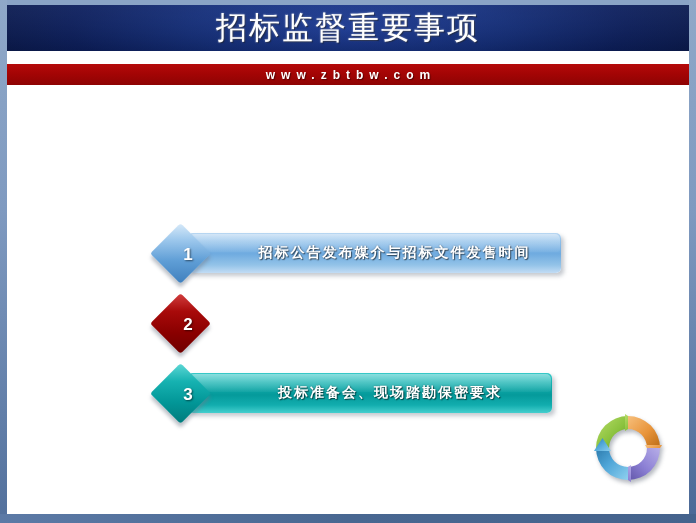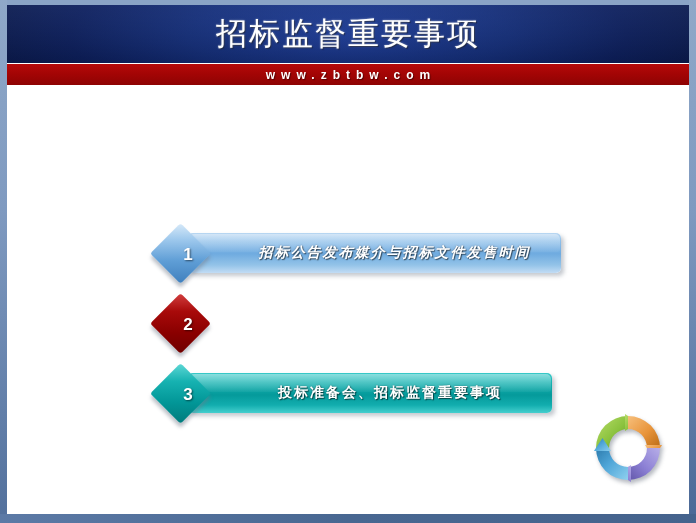--- a/index.html
+++ b/index.html
@@ -16,21 +16,21 @@
     background:linear-gradient(180deg,#8fa8c8 0%,#7f9ac0 40%,#52709c 100%);}
   .frame-right{position:absolute;right:0;top:0;width:7px;height:523px;
     background:linear-gradient(180deg,#8fa8c8 0%,#7f9ac0 40%,#4a6896 100%);}
   .frame-bottom{position:absolute;left:0;bottom:0;width:696px;height:9px;
     background:linear-gradient(90deg,#5c7aa6 0%,#486791 50%,#45638d 100%);}
   .frame-top{position:absolute;left:0;top:0;width:696px;height:5px;
     background:#8aa4c6;}
 
   
   #title-band{
-    position:absolute;left:7px;top:5px;width:682px;height:58px;
+    position:absolute;left:7px;top:5px;width:682px;height:46px;
     background:
       linear-gradient(180deg, rgba(255,255,255,0.05) 0%, rgba(0,0,0,0.16) 100%),
       radial-gradient(ellipse 62% 190% at 50% 52%, #1f3f9e 0%, #15307e 38%, #0d2060 66%, #0a1846 100%);
     display:flex;align-items:center;justify-content:center;
   }
   #title-text{
     color:#ffffff;font-size:31px;letter-spacing:2px;font-weight:400;
     font-family:"DejaVu Sans","Liberation Sans",sans-serif;
     text-shadow:0 0 2px rgba(255,255,255,.55), 1px 1px 1px rgba(0,0,0,.6);
     white-space:nowrap;
@@ -85,21 +85,21 @@
     position:absolute;left:0;top:0;width:60px;height:60px;
     display:flex;align-items:center;justify-content:center;
     color:#ffffff;font-size:17px;font-weight:bold;
     font-family:"Liberation Sans","DejaVu Sans",sans-serif;
     text-shadow:1px 1px 2px rgba(0,0,0,.55);
   }
 
   
   #row-1{left:151px;top:140px;width:410px;}
   #row-1 .bar{width:373px;
-    background:linear-gradient(180deg,#b9d7f2 0%,#8fc0ea 20%,#6fabe0 52%,#93c3e8 80%,#c2dcf4 100%);font-style:italic;}
+    background:linear-gradient(180deg,#b9d7f2 0%,#8fc0ea 20%,#6fabe0 52%,#93c3e8 80%,#c2dcf4 100%);}
   #row-1 .diamond{left:1px;top:7px;
     background:linear-gradient(135deg,#d8eaf9 0%,#9cc7ec 28%,#5f9ed6 62%,#3f7fbd 100%);}
 
   
   #row-2{left:151px;top:210px;width:410px;}
   #row-2 .bar{width:369px;
     background:linear-gradient(180deg,#c41414 0%,#a80606 22%,#8c0202 55%,#b00808 82%,#cf1c1c 100%);}
   #row-2 .diamond{left:1px;top:7px;
     background:linear-gradient(135deg,#d34040 0%,#a80a0a 30%,#8a0000 65%,#6e0000 100%);}
 
@@ -145,21 +145,21 @@
     </div>
 
     <div class="row" id="row-2">
       <div class="diamond"></div>
       <div class="num">2</div>
     </div>
 
     <div class="row" id="row-3">
       <div class="bar">
         <div class="bar-gloss"></div>
-        <div class="bar-label">投标准备会、招标监督重要事项</div>
+        <div class="bar-label">投标准备会、现场踏勘保密要求</div>
       </div>
       <div class="diamond"></div>
       <div class="num">3</div>
     </div>
 
   </div>
 
   <div id="cycle-logo">
     <svg width="72" height="72" viewBox="0 0 72 72" xmlns="http://www.w3.org/2000/svg">
       <defs>

